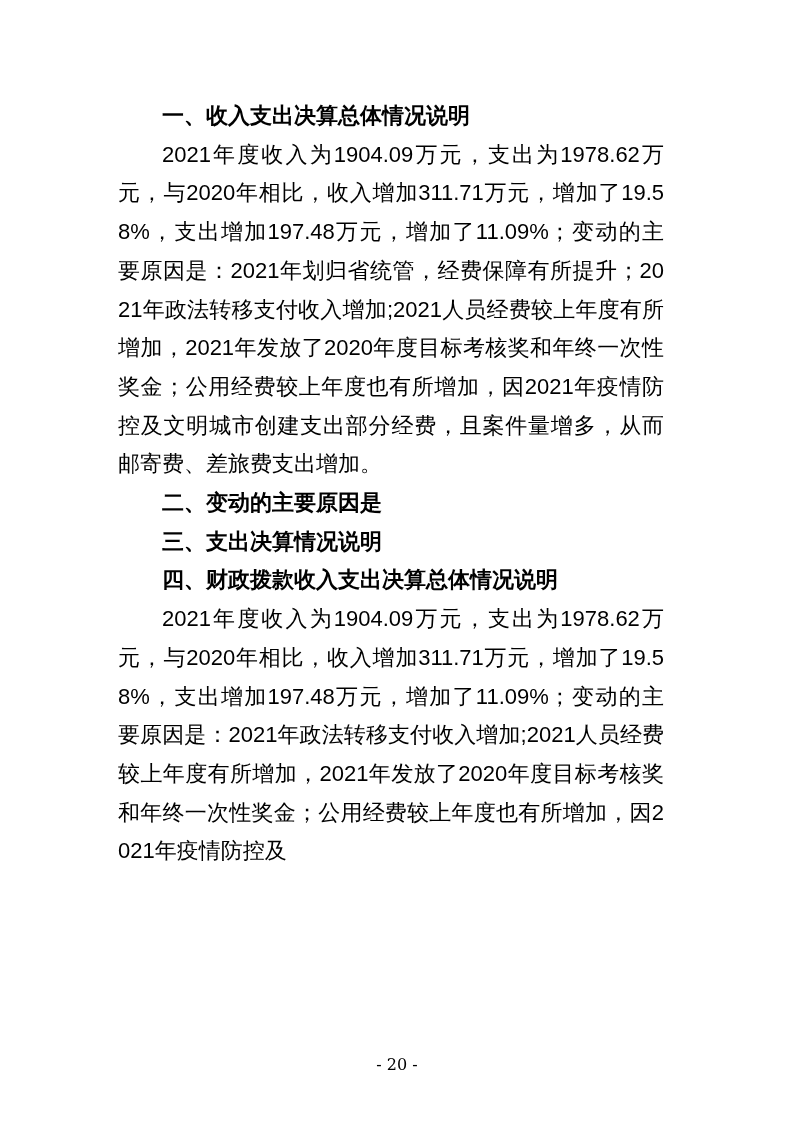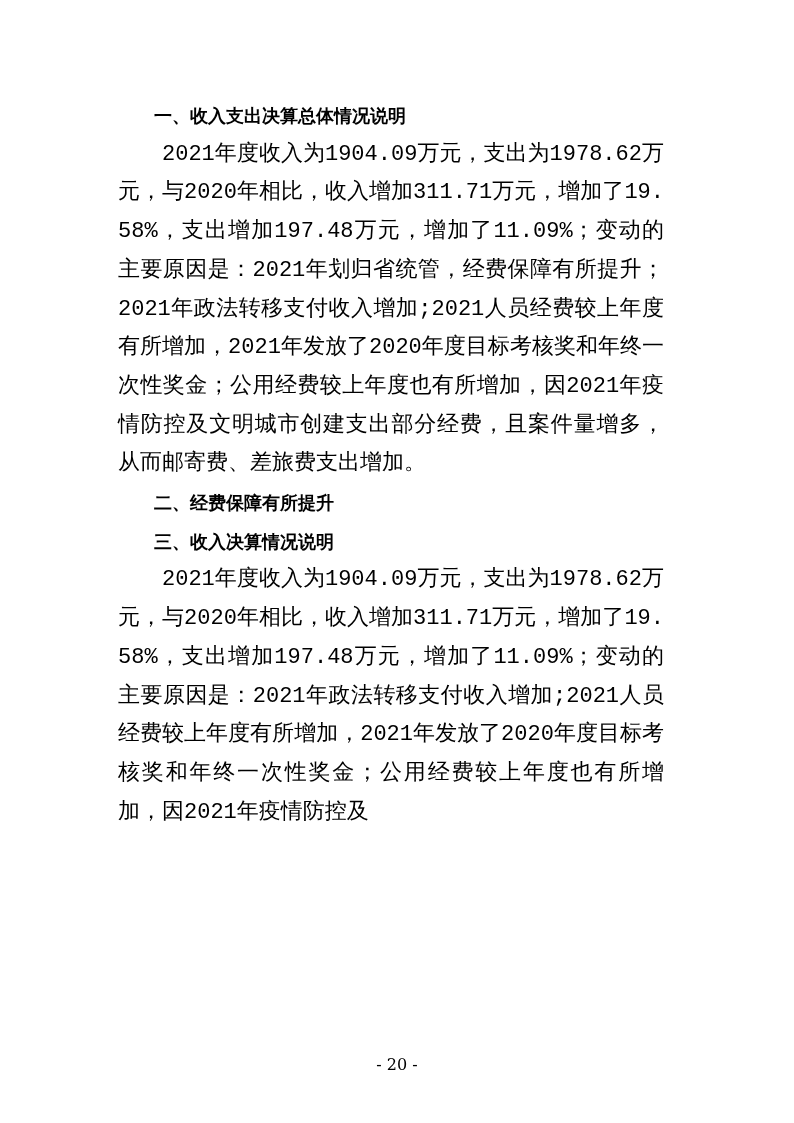--- a/index.html
+++ b/index.html
@@ -22,30 +22,30 @@
     width: 546px;
     font-size: 22px;
     line-height: 38.7px;
     letter-spacing: 0;
   }
   .heading {
     margin: 0;
     padding: 0;
     font-family: "DejaVu Sans", "Liberation Sans", sans-serif;
     font-weight: 700;
-    font-size: 18px;
+    font-size: 22px;
     line-height: 38.7px;
     text-indent: 2em;
     text-align: left;
     white-space: nowrap;
   }
   .para {
     margin: 0;
     padding: 0;
-    font-family: Liberation Mono, monospace;
+    font-family: Liberation Sans, sans-serif;
     font-weight: 400;
     font-size: 22px;
     line-height: 38.7px;
     text-indent: 2em;
     text-align: justify;
     word-break: break-all;
   }
   .footer {
     position: absolute;
     top: 1054px;
@@ -64,28 +64,29 @@
 <div class="page">
 
   <main class="content">
 
     <section>
       <h2 class="heading">一、收入支出决算总体情况说明</h2>
       <p class="para">2021年度收入为1904.09万元，支出为1978.62万元，与2020年相比，收入增加311.71万元，增加了19.58%，支出增加197.48万元，增加了11.09%；变动的主要原因是：2021年划归省统管，经费保障有所提升；2021年政法转移支付收入增加;2021人员经费较上年度有所增加，2021年发放了2020年度目标考核奖和年终一次性奖金；公用经费较上年度也有所增加，因2021年疫情防控及文明城市创建支出部分经费，且案件量增多，从而邮寄费、差旅费支出增加。</p>
     </section>
 
     <section>
-      <h2 class="heading">二、经费保障有所提升</h2>
+      <h2 class="heading">二、变动的主要原因是</h2>
     </section>
 
     <section>
-      <h2 class="heading">三、收入决算情况说明</h2>
+      <h2 class="heading">三、支出决算情况说明</h2>
     </section>
 
     <section>
+      <h2 class="heading">四、财政拨款收入支出决算总体情况说明</h2>
       <p class="para">2021年度收入为1904.09万元，支出为1978.62万元，与2020年相比，收入增加311.71万元，增加了19.58%，支出增加197.48万元，增加了11.09%；变动的主要原因是：2021年政法转移支付收入增加;2021人员经费较上年度有所增加，2021年发放了2020年度目标考核奖和年终一次性奖金；公用经费较上年度也有所增加，因2021年疫情防控及</p>
     </section>
 
   </main>
 
   <footer class="footer">
     <span>- 20 -</span>
   </footer>
 
 </div>

